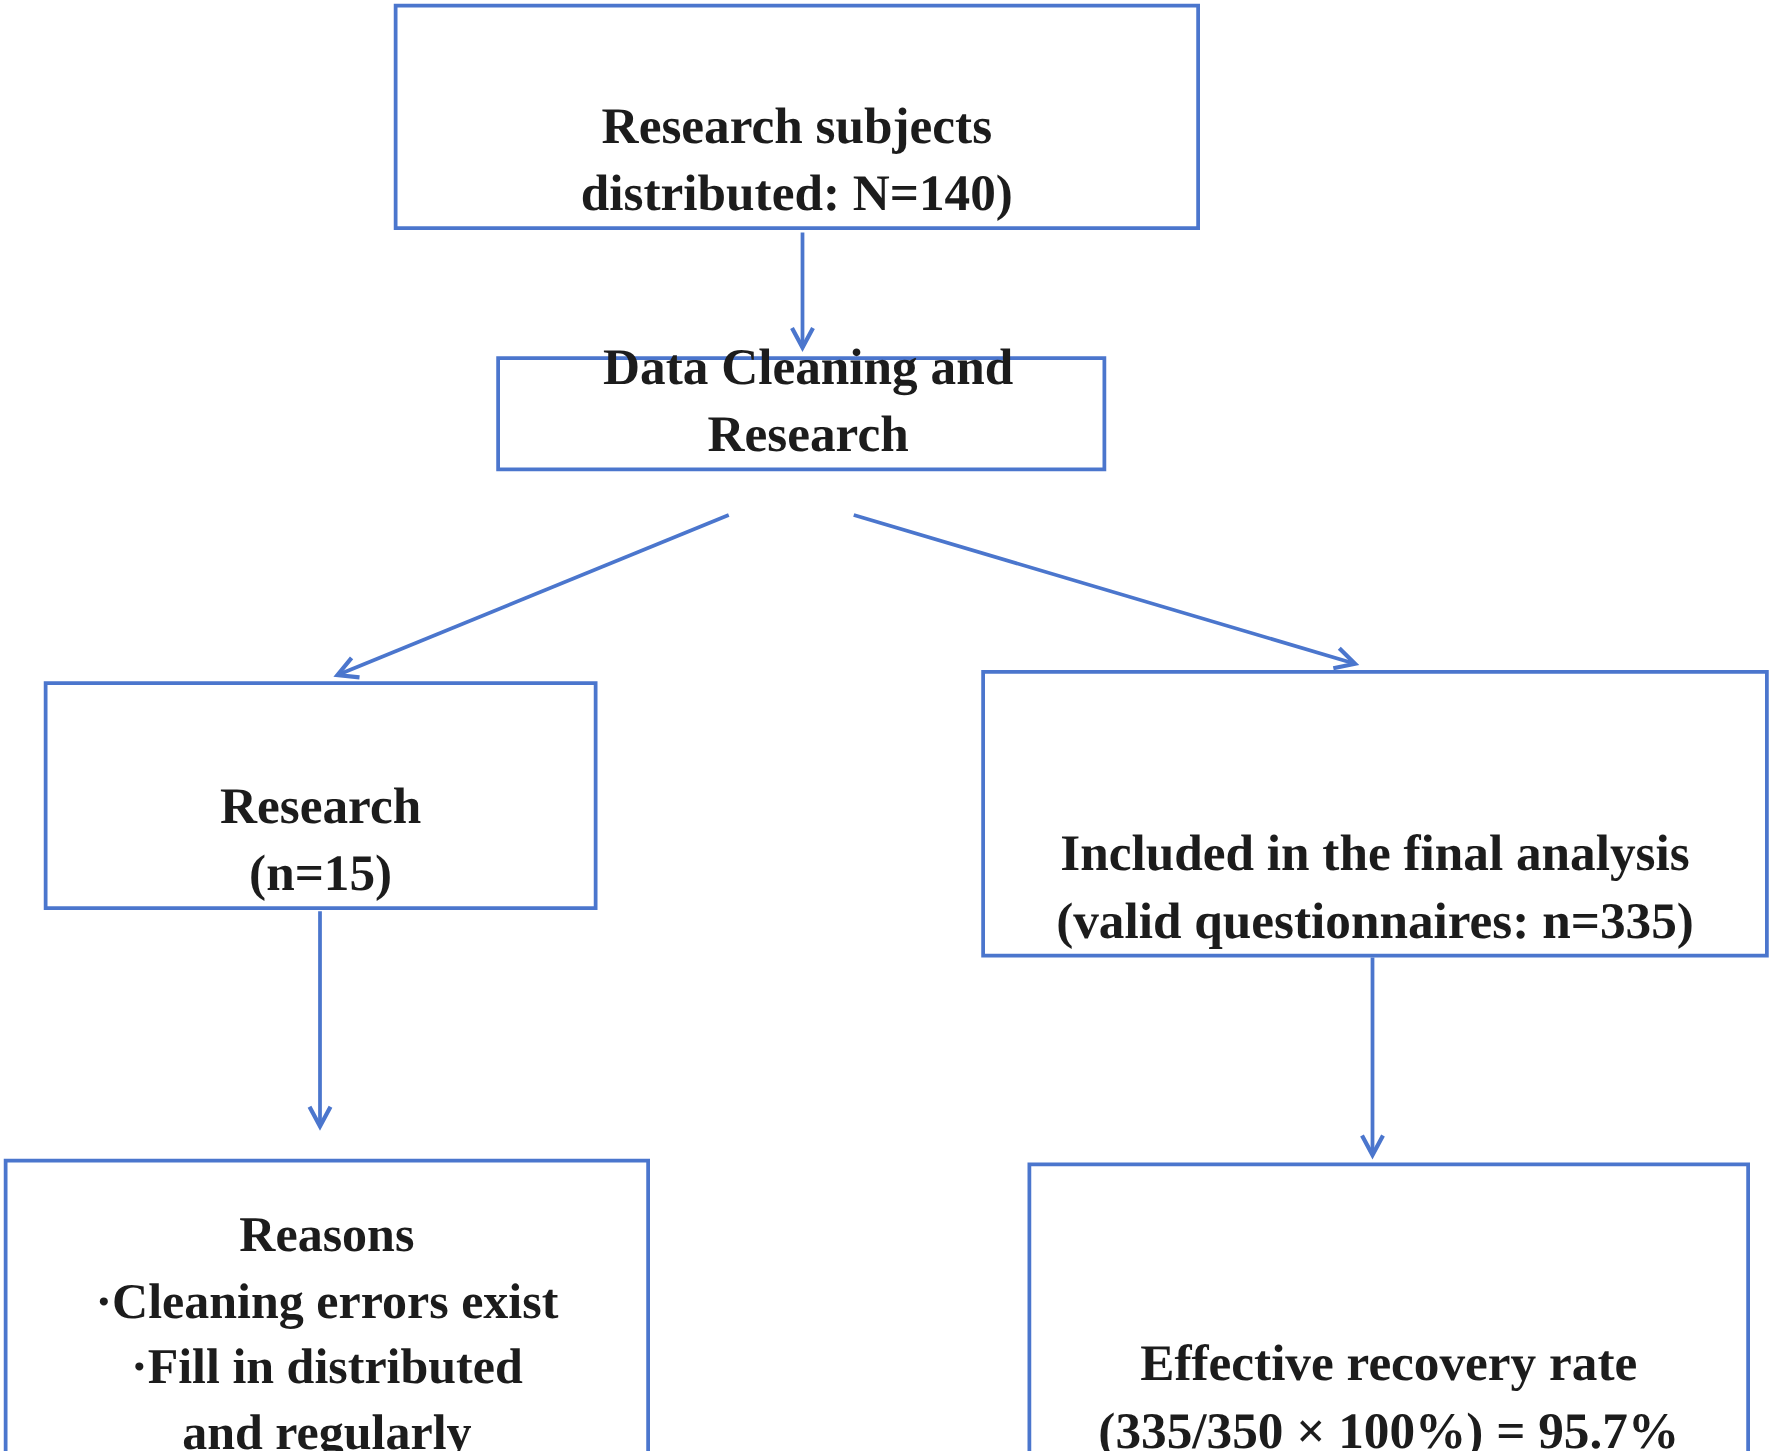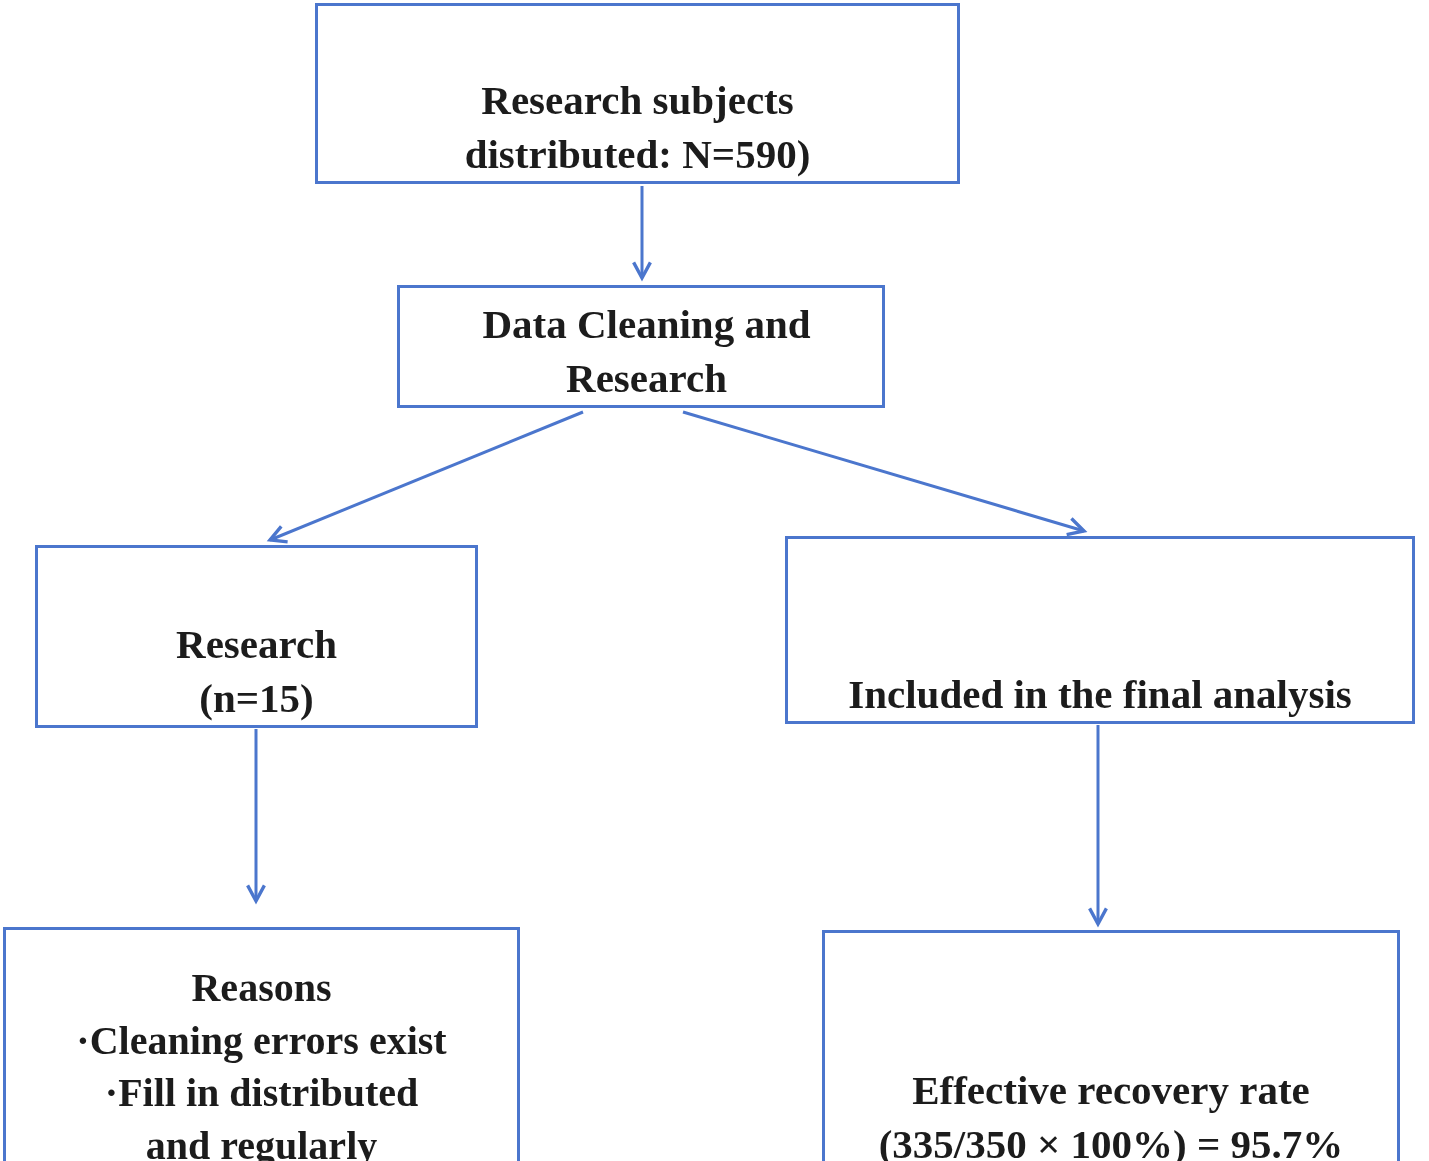--- a/index.html
+++ b/index.html
@@ -41,23 +41,23 @@
     align-items:center;
     text-align:center;
     color:var(--ink);
     font-weight:bold;
     font-size:41px;
     line-height:1.32;
   }
   .node-line{white-space:nowrap;}
   
   #node-research   {left:315px; top:3px;   width:645px; height:181px;}
-  #node-cleaning   {left:397px; top:285px; width:488px; height:123px;padding-left:11px;}
+  #node-cleaning   {left:397px; top:285px; width:488px; height:92px;padding-left:11px;}
   #node-excluded   {left:35px;  top:545px; width:443px; height:183px;}
-  #node-included   {left:785px; top:536px; width:630px; height:188px;}
+  #node-included   {left:785px; top:536px; width:630px; height:230px;}
   #node-reasons    {left:3px;   top:907px; width:517px; height:249px; font-size:40px;margin-top:20px;}
   #node-recovery   {left:822px; top:930px; width:578px; height:244px;}
 </style>
 </head>
 <body>
 
 <div class="canvas">
 
   <svg class="edges-layer" viewBox="0 0 1429 1161" xmlns="http://www.w3.org/2000/svg" aria-hidden="true">
     <defs>
@@ -67,35 +67,36 @@
     </defs>
     <line class="edge" x1="642" y1="186" x2="642" y2="278" marker-end="url(#openArrow)"></line>
     <line class="edge" x1="583" y1="412" x2="270" y2="540" marker-end="url(#openArrow)"></line>
     <line class="edge" x1="683" y1="412" x2="1084" y2="531" marker-end="url(#openArrow)"></line>
     <line class="edge" x1="256" y1="729" x2="256" y2="901" marker-end="url(#openArrow)"></line>
     <line class="edge" x1="1098" y1="725" x2="1098" y2="924" marker-end="url(#openArrow)"></line>
   </svg>
 
   <div class="node" id="node-research">
     <div class="node-line">Research subjects</div>
-    <div class="node-line">distributed: N=590)</div>
+    <div class="node-line">distributed: N=140)</div>
   </div>
 
   <div class="node" id="node-cleaning">
     <div class="node-line">Data Cleaning and</div>
     <div class="node-line">Research</div>
   </div>
 
   <div class="node" id="node-excluded">
     <div class="node-line">Research</div>
     <div class="node-line">(n=15)</div>
   </div>
 
   <div class="node" id="node-included">
     <div class="node-line">Included in the final analysis</div>
+    <div class="node-line">(valid questionnaires: n=335)</div>
   </div>
 
   <div class="node" id="node-reasons">
     <div class="node-line">Reasons</div>
     <div class="node-line">·Cleaning errors exist</div>
     <div class="node-line">·Fill in distributed</div>
     <div class="node-line">and regularly</div>
   </div>
 
   <div class="node" id="node-recovery">

